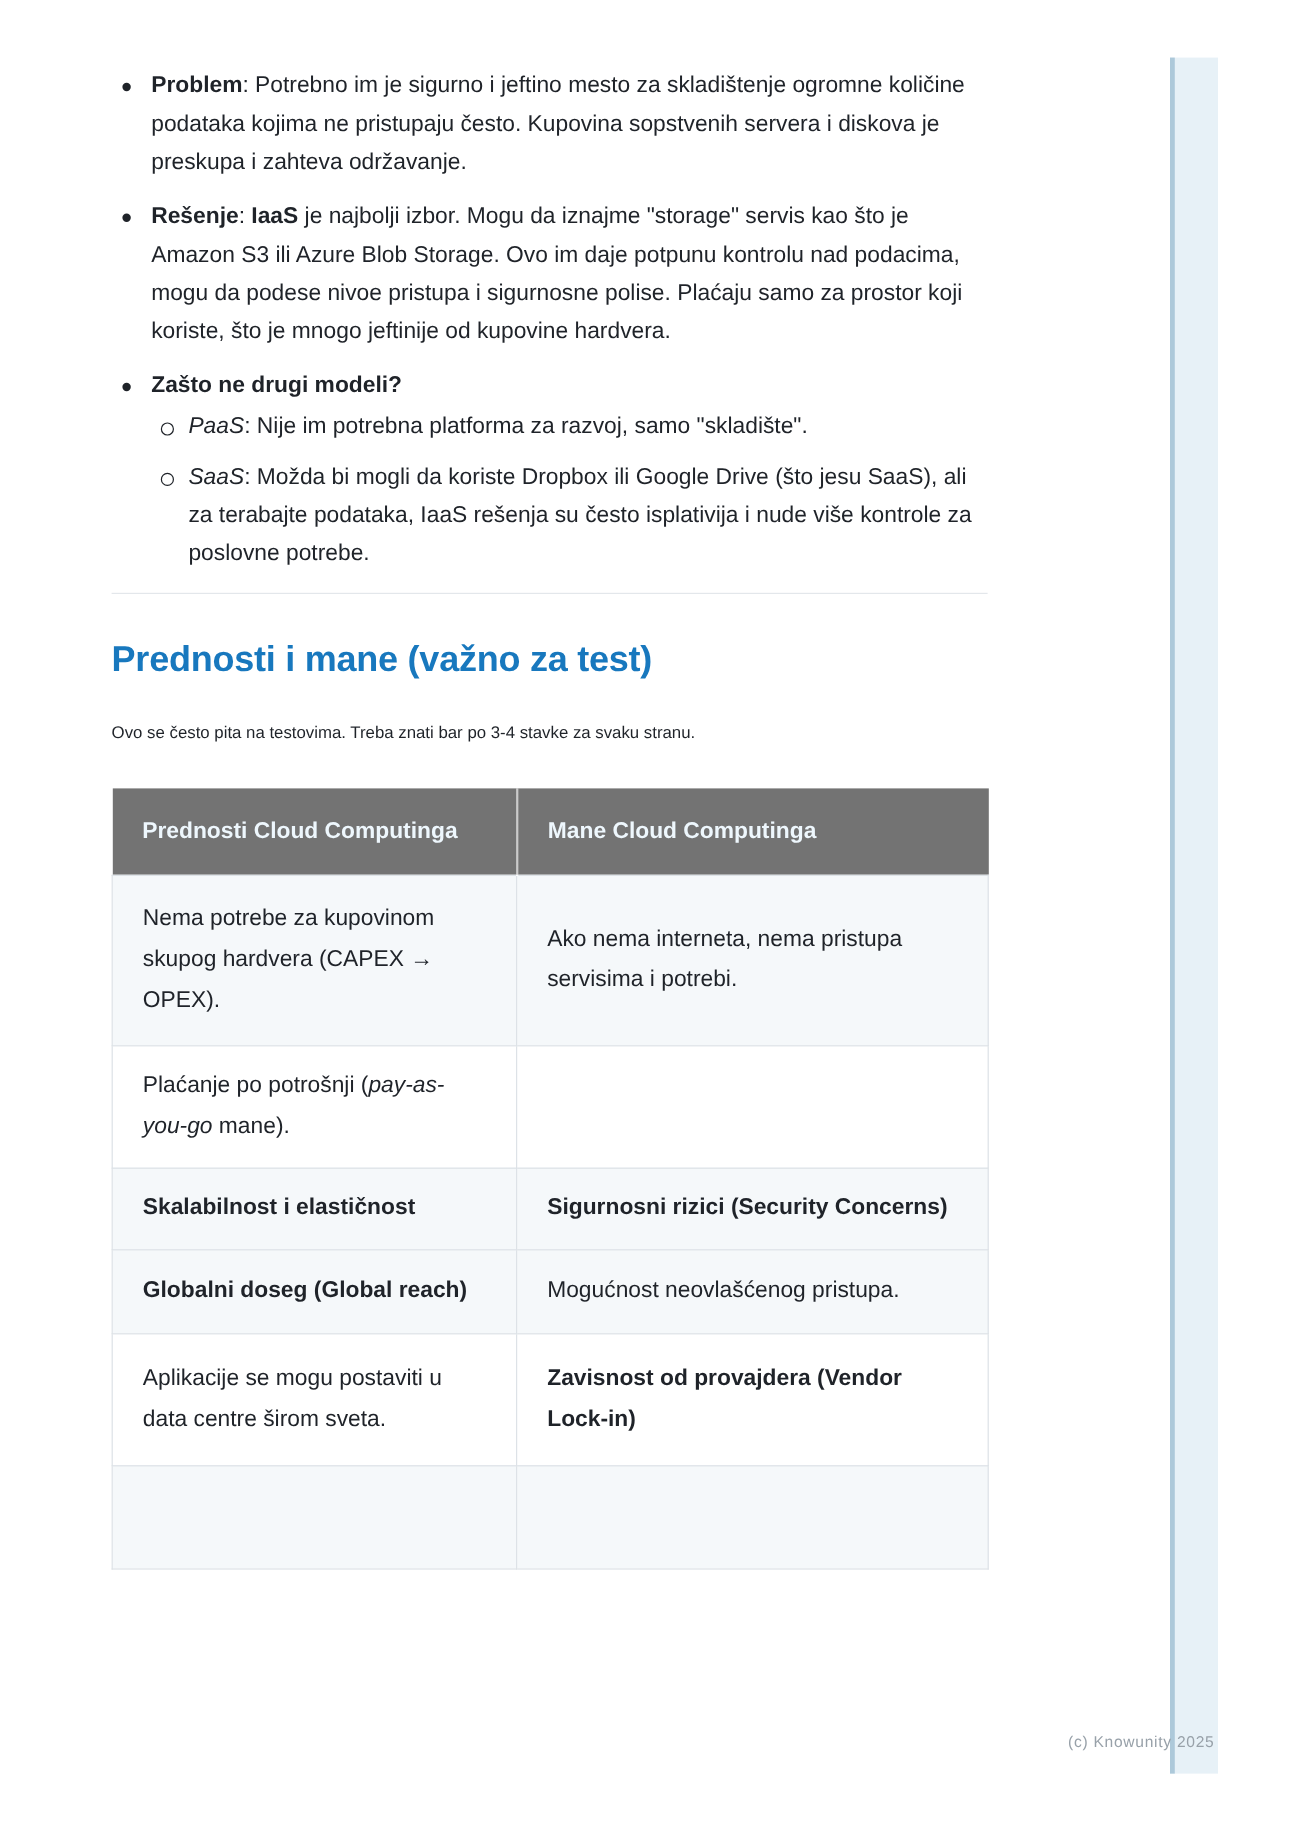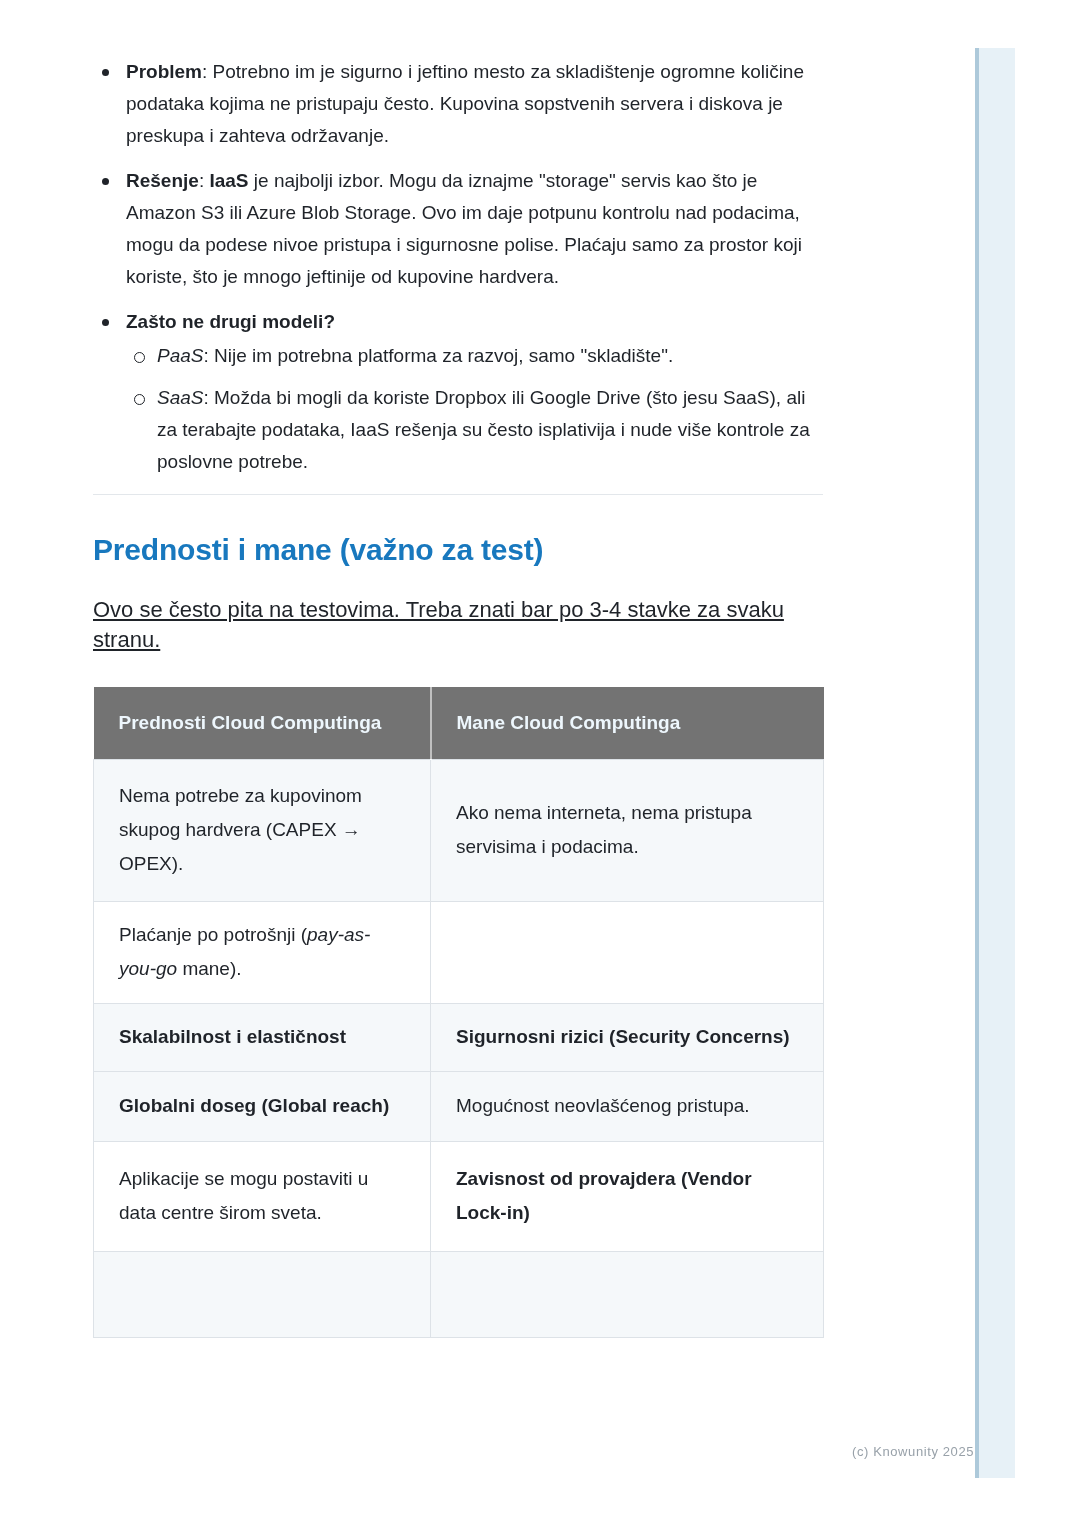--- a/index.html
+++ b/index.html
@@ -63,23 +63,22 @@
   h2.section-heading {
     margin: 36px 0 0 0;
     font-size: 30px;
     line-height: 38px;
     font-weight: 700;
     color: #1878be;
     letter-spacing: -0.2px;
   }
   p.section-intro {
     margin: 26px 0 0 0;
-    font-size: 22px;
+    font-size: 14px;
     line-height: 30px;
-    text-decoration: underline;
   }
   table.pros-cons {
     margin-top: 32px;
     width: 730px;
     border-collapse: collapse;
     table-layout: fixed;
   }
   table.pros-cons col.c1 { width: 337px; }
   table.pros-cons col.c2 { width: 393px; }
   table.pros-cons th {
@@ -108,21 +107,21 @@
     left: 0;
     top: 1438px;
     width: 900px;
     height: 90px;
     background: linear-gradient(to bottom, rgba(255,255,255,0) 0%, rgba(255,255,255,0.92) 55%, #ffffff 80%);
     z-index: 4;
     pointer-events: none;
   }
   .watermark {
     position: absolute;
-    left: 852px;
+    left: 890px;
     top: 1444px;
     font-size: 13px;
     letter-spacing: 0.6px;
     color: #98a1a9;
     z-index: 6;
     white-space: nowrap;
   }
 </style>
 </head>
 <body>
@@ -166,21 +165,21 @@
         </colgroup>
       <thead>
         <tr>
           <th>Prednosti Cloud Computinga</th>
           <th>Mane Cloud Computinga</th>
         </tr>
       </thead>
       <tbody>
         <tr class="stripe" style="height:142px;">
           <td>Nema potrebe za kupovinom skupog hardvera (CAPEX → OPEX).</td>
-          <td>Ako nema interneta, nema pristupa servisima i podacima.</td>
+          <td>Ako nema interneta, nema pristupa servisima i potrebi.</td>
         </tr>
         <tr style="height:102px;">
           <td><span>Plaćanje po potrošnji (</span><span class="i">pay-as-you-go</span><span> mane).</span></td>
           <td></td>
         </tr>
         <tr class="stripe" style="height:68px;">
           <td class="b">Skalabilnost i elastičnost</td>
           <td class="b">Sigurnosni rizici (Security Concerns)</td>
         </tr>
         <tr class="stripe" style="height:70px;">

